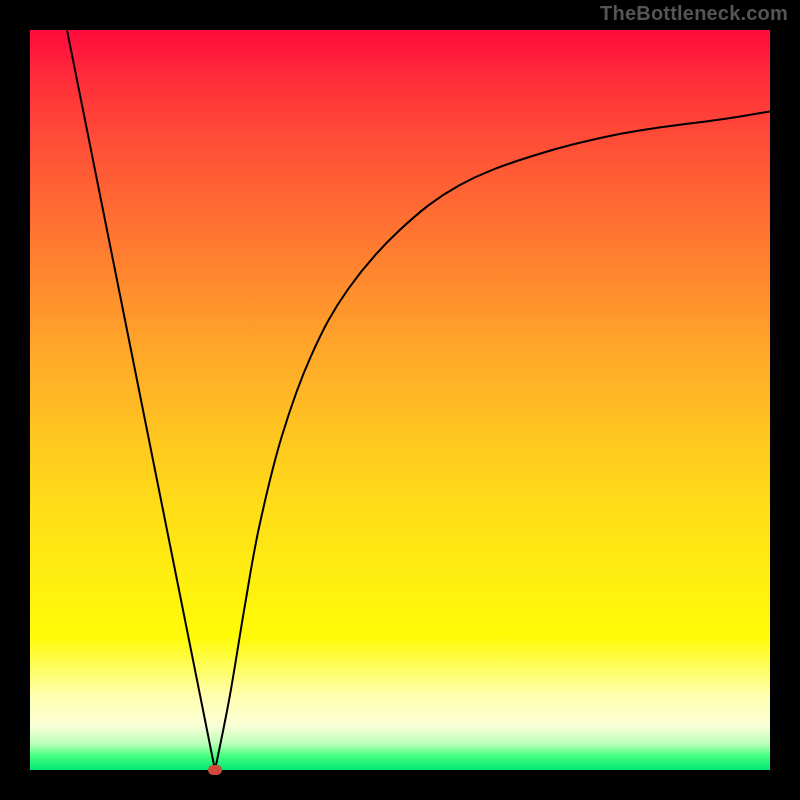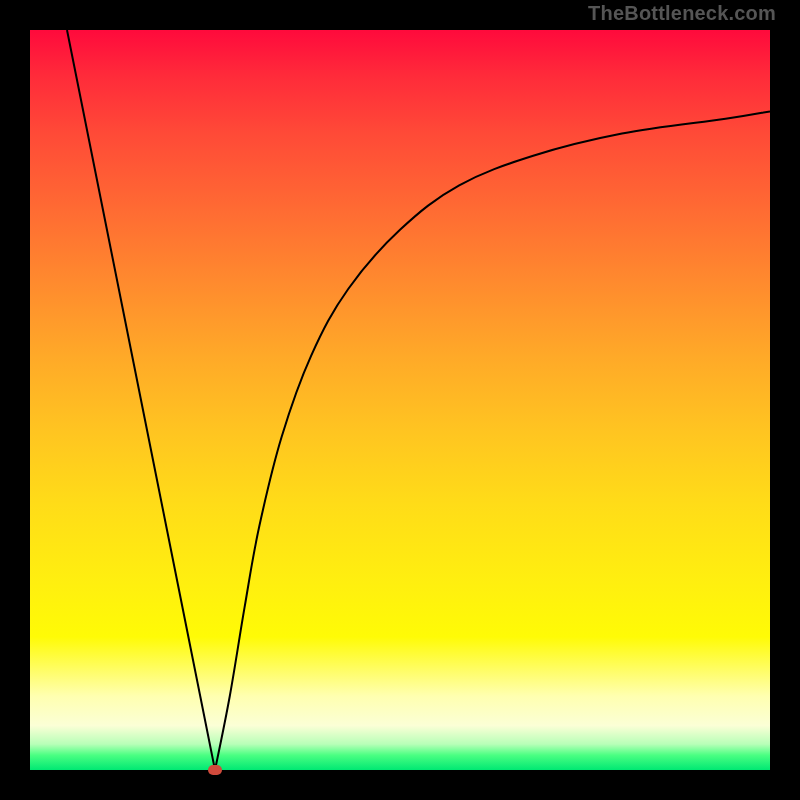--- a/index.html
+++ b/index.html
@@ -13,21 +13,21 @@
   }
   .frame {
     position: relative;
     width: 800px;
     height: 800px;
     background: #000;
   }
   .watermark {
     position: absolute;
     top: 2px;
-    right: 24px;
+    right: 12px;
     font-size: 20px;
     font-weight: bold;
     color: #555;
     letter-spacing: 0.2px;
     font-family: Arial, Helvetica, sans-serif;
   }
   .plot {
     position: absolute;
     left: 30px;
     top: 30px;

